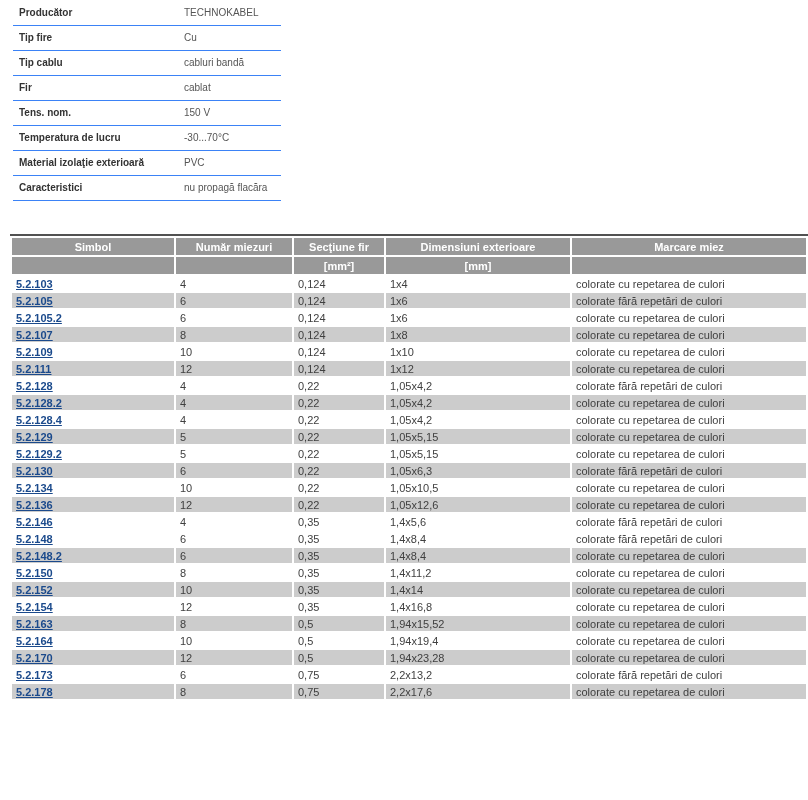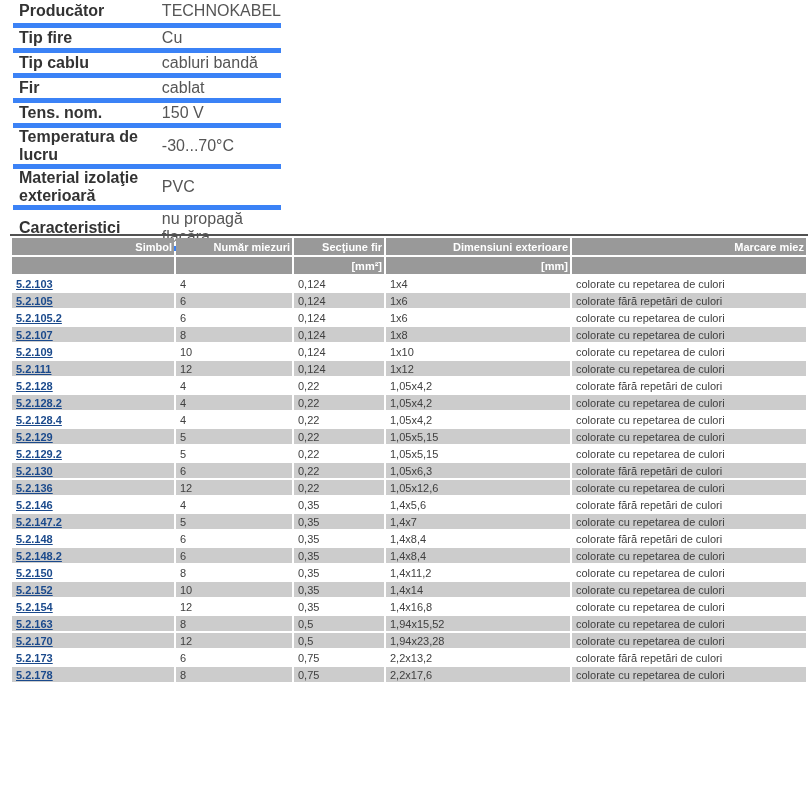--- a/index.html
+++ b/index.html
@@ -11,23 +11,23 @@
   }
   
   .specs {
     position: absolute;
     left: 13px; top: 0;
     width: 268px;
     border-collapse: collapse;
   }
   .specs td {
     height: 25px;
-    border-bottom: 5px solid #3b82f6;
+    border-bottom: 1px solid #3b82f6;
     vertical-align: middle;
-    font-size: 16px;
+    font-size: 10px;
   }
   .specs td.spec-label {
     width: 171px;
     padding-left: 6px;
     font-weight: bold;
     color: #333333;
   }
   .specs td.spec-value {
     color: #555555;
     margin-left: 19px;
@@ -46,21 +46,21 @@
   .cable-table col.c-cores     { width: 116px; }
   .cable-table col.c-section   { width: 90px;  }
   .cable-table col.c-dims      { width: 184px; }
   .cable-table col.c-marking   { width: 234px; }
   .cable-table th {
     background: #999999;
     color: #ffffff;
     font-size: 11px;
     font-weight: bold;
     height: 17px;
-    text-align: right;
+    text-align: center;
     padding: 0 2px;
     overflow: hidden;
     white-space: nowrap;
   }
   .cable-table td {
     height: 15px;
     padding: 0 4px;
     font-size: 11px;
     color: #404040;
     text-align: left;
@@ -243,46 +243,46 @@
   </tr>
       <tr class="even">
     <td>
       <a href="#" class="symbol-link">5.2.130</a>
     </td>
     <td>6</td>
     <td>0,22</td>
     <td>1,05x6,3</td>
     <td>colorate fără repetări de culori</td>
   </tr>
+      <tr class="odd">
+    <td>
+      <a href="#" class="symbol-link">5.2.134</a>
+    </td>
+    <td>10</td>
+    <td>0,22</td>
+    <td>1,05x10,5</td>
+    <td>colorate cu repetarea de culori</td>
+  </tr>
       <tr class="even">
     <td>
       <a href="#" class="symbol-link">5.2.136</a>
     </td>
     <td>12</td>
     <td>0,22</td>
     <td>1,05x12,6</td>
     <td>colorate cu repetarea de culori</td>
   </tr>
       <tr class="odd">
     <td>
       <a href="#" class="symbol-link">5.2.146</a>
     </td>
     <td>4</td>
     <td>0,35</td>
     <td>1,4x5,6</td>
     <td>colorate fără repetări de culori</td>
-  </tr>
-      <tr class="even">
-    <td>
-      <a href="#" class="symbol-link">5.2.147.2</a>
-    </td>
-    <td>5</td>
-    <td>0,35</td>
-    <td>1,4x7</td>
-    <td>colorate cu repetarea de culori</td>
   </tr>
       <tr class="odd">
     <td>
       <a href="#" class="symbol-link">5.2.148</a>
     </td>
     <td>6</td>
     <td>0,35</td>
     <td>1,4x8,4</td>
     <td>colorate fără repetări de culori</td>
   </tr>
@@ -322,20 +322,29 @@
     <td>1,4x16,8</td>
     <td>colorate cu repetarea de culori</td>
   </tr>
       <tr class="even">
     <td>
       <a href="#" class="symbol-link">5.2.163</a>
     </td>
     <td>8</td>
     <td>0,5</td>
     <td>1,94x15,52</td>
+    <td>colorate cu repetarea de culori</td>
+  </tr>
+      <tr class="odd">
+    <td>
+      <a href="#" class="symbol-link">5.2.164</a>
+    </td>
+    <td>10</td>
+    <td>0,5</td>
+    <td>1,94x19,4</td>
     <td>colorate cu repetarea de culori</td>
   </tr>
       <tr class="even">
     <td>
       <a href="#" class="symbol-link">5.2.170</a>
     </td>
     <td>12</td>
     <td>0,5</td>
     <td>1,94x23,28</td>
     <td>colorate cu repetarea de culori</td>

